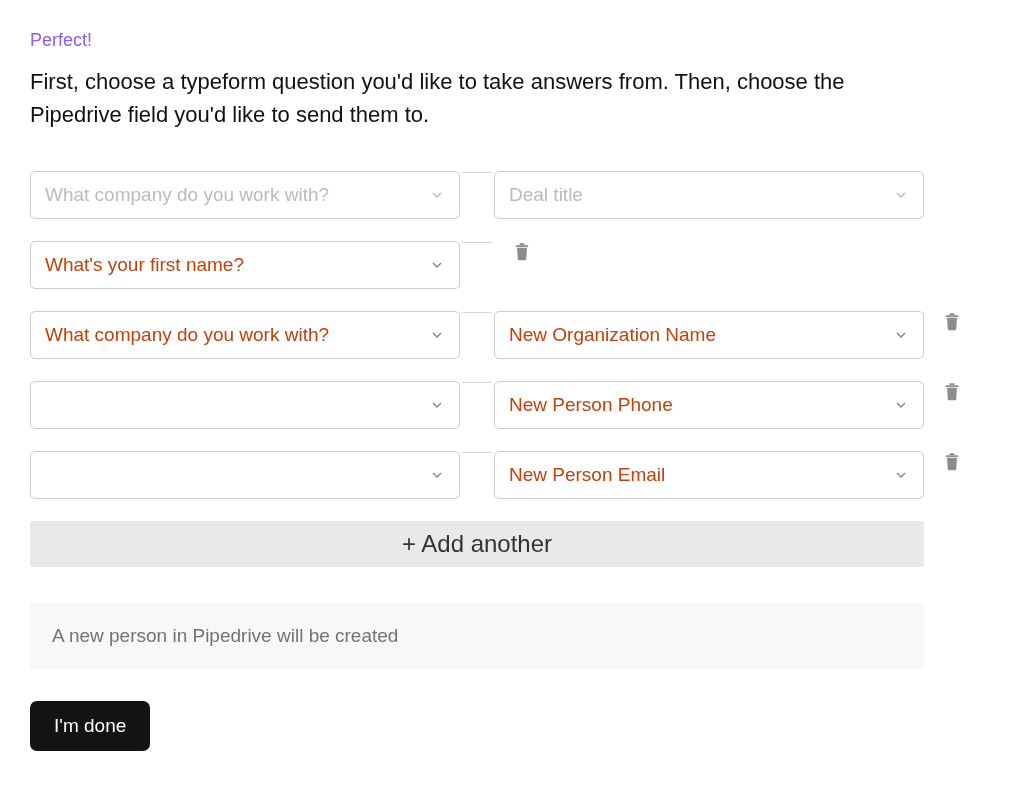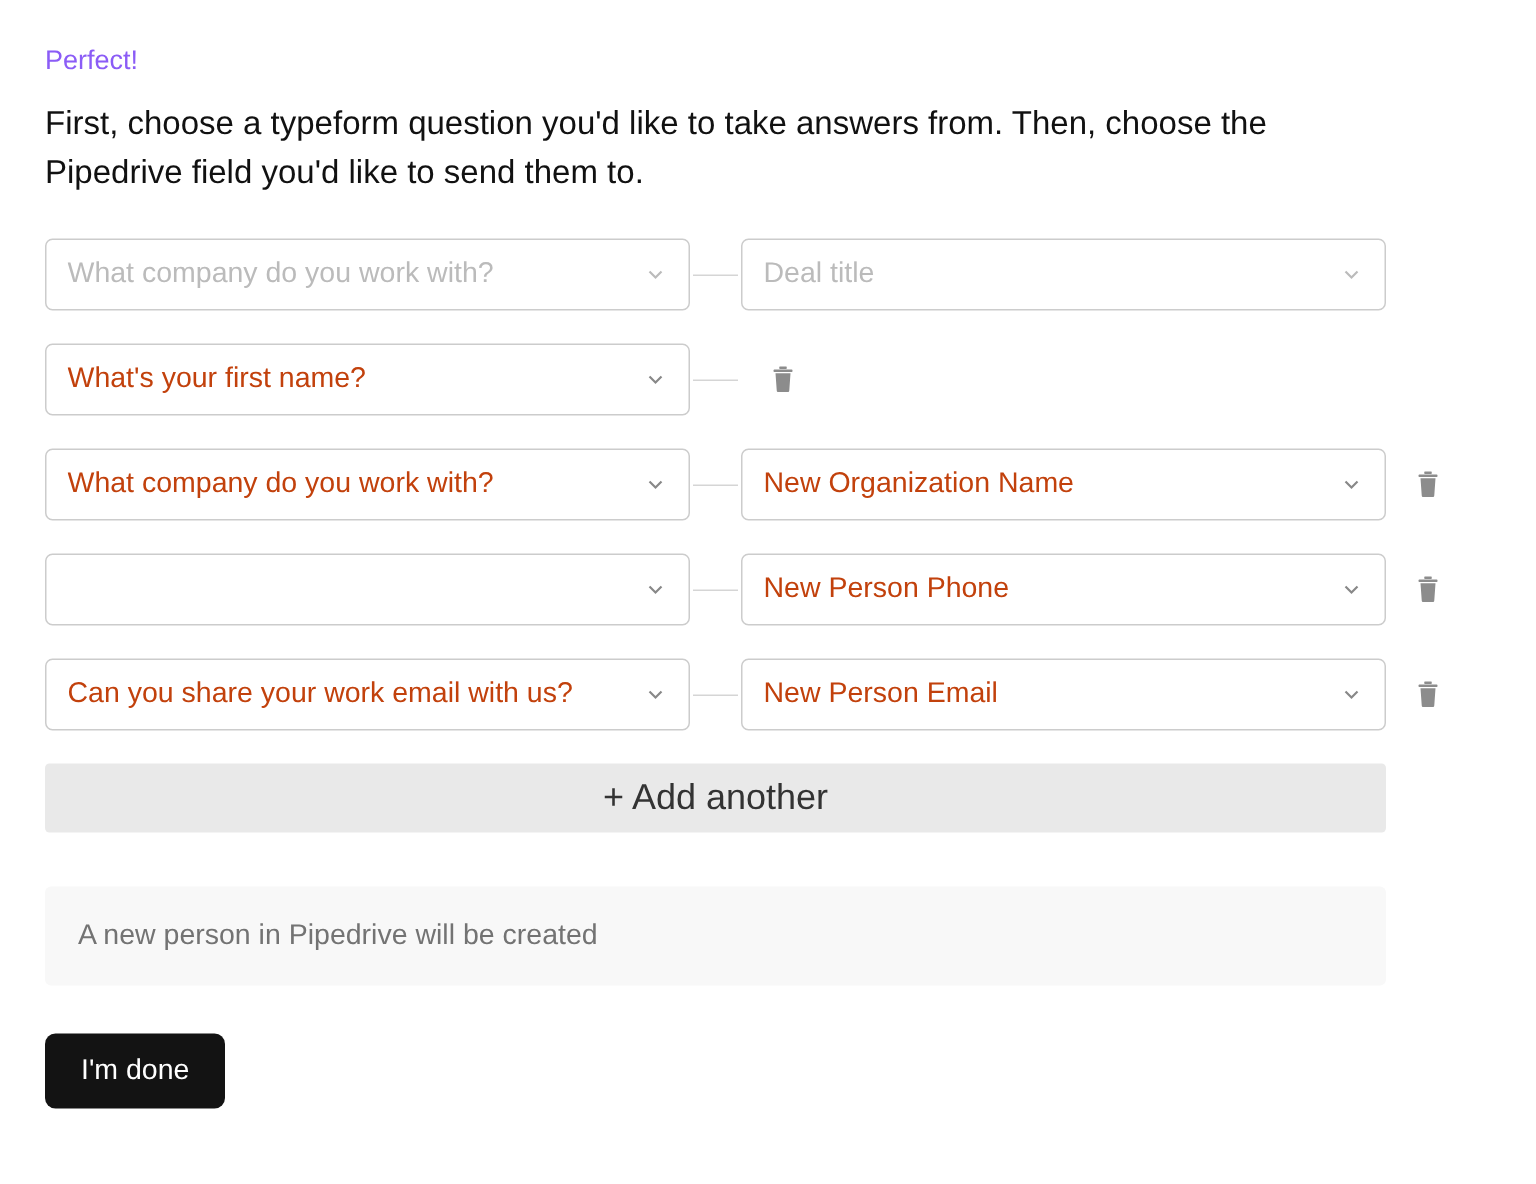--- a/index.html
+++ b/index.html
@@ -11,31 +11,30 @@
     }
     .header-small {
       color: #8b5cf6;
       font-size: 18px;
       margin-bottom: 14px;
     }
     .header-main {
       color: #111;
       font-size: 22px;
       line-height: 1.5;
-      margin-bottom: 28px;
+      margin-bottom: 40px;
       max-width: 900px;
     }
     .mappings {
       display: flex;
       flex-direction: column;
       gap: 22px;
     }
     .mapping-row {
       display: flex;
-      align-items: center;
     }
     .dropdown {
       position: relative;
       flex: 0 0 430px;
       height: 48px;
       border: 1px solid #ccc;
       border-radius: 5px;
       display: flex;
       align-items: center;
       padding: 0 44px 0 14px;
@@ -190,21 +189,20 @@
         </svg>
       </div>
       <svg class="trash" viewBox="0 0 24 24" fill="currentColor">
         <rect x="9" y="1.5" width="6" height="2" rx="0.5"></rect>
         <rect x="4.5" y="4" width="15" height="2" rx="0.5"></rect>
         <path d="M6 7 h12 l-1 14 a1 1 0 0 1 -1 1 h-8 a1 1 0 0 1 -1 -1 z"></path>
       </svg>
     </div>
     <div class="mapping-row">
       <div class="dropdown">
-        <span class="dropdown-text">Can you share your work email with us?</span>
         <svg class="chevron" viewBox="0 0 24 24" fill="none" stroke="currentColor" stroke-width="2.2">
           <polyline points="6 9 12 15 18 9"></polyline>
         </svg>
       </div>
       <div class="connector"></div>
       <div class="dropdown">
         <span class="dropdown-text">New Person Email</span>
         <svg class="chevron" viewBox="0 0 24 24" fill="none" stroke="currentColor" stroke-width="2.2">
           <polyline points="6 9 12 15 18 9"></polyline>
         </svg>

